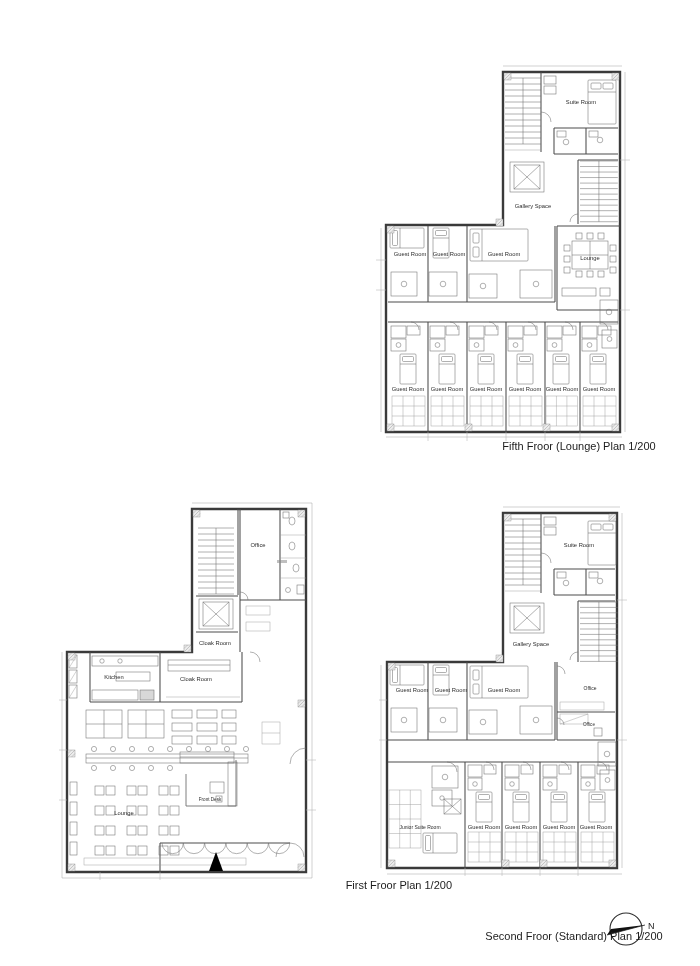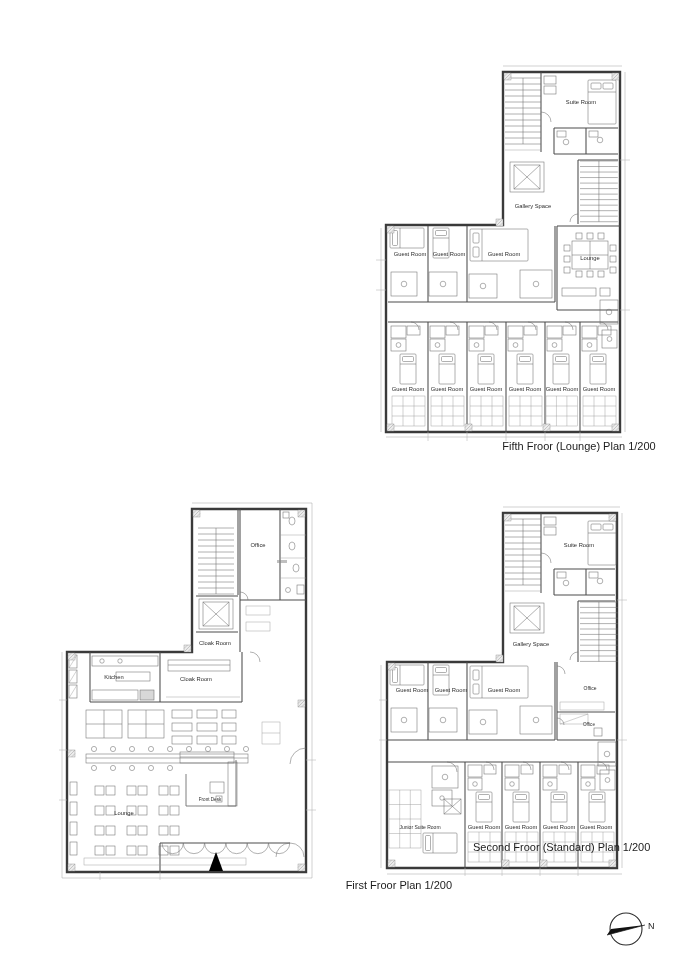--- a/index.html
+++ b/index.html
@@ -484,13 +484,13 @@
 
 <svg style="left:598px;top:908px" width="72" height="44" viewBox="598 908 72 44">
   <circle cx="626" cy="929" r="16" fill="none" stroke="#2e2e2e" stroke-width="1.1"></circle>
   <path d="M607 935 645 925" stroke="#2e2e2e" stroke-width=".8" fill="none"></path>
   <polygon points="607,935 645,925 611,929" fill="#111"></polygon>
   <text class="ncap" x="648" y="929">N</text>
 </svg>
 
 <div class="cap" style="left:478px;top:440px;width:202px;text-align:center">Fifth Froor (Lounge) Plan 1/200</div>
 <div class="cap" style="left:252px;top:879px;width:200px;text-align:right">First Froor Plan 1/200</div>
-<div class="cap" style="left:473px;top:841px;width:202px;text-align:left">Second Froor (Standard) Plan 1/200</div>
+<div class="cap" style="left:473px;top:930px;width:202px;text-align:center">Second Froor (Standard) Plan 1/200</div>
 
 </body></html>

